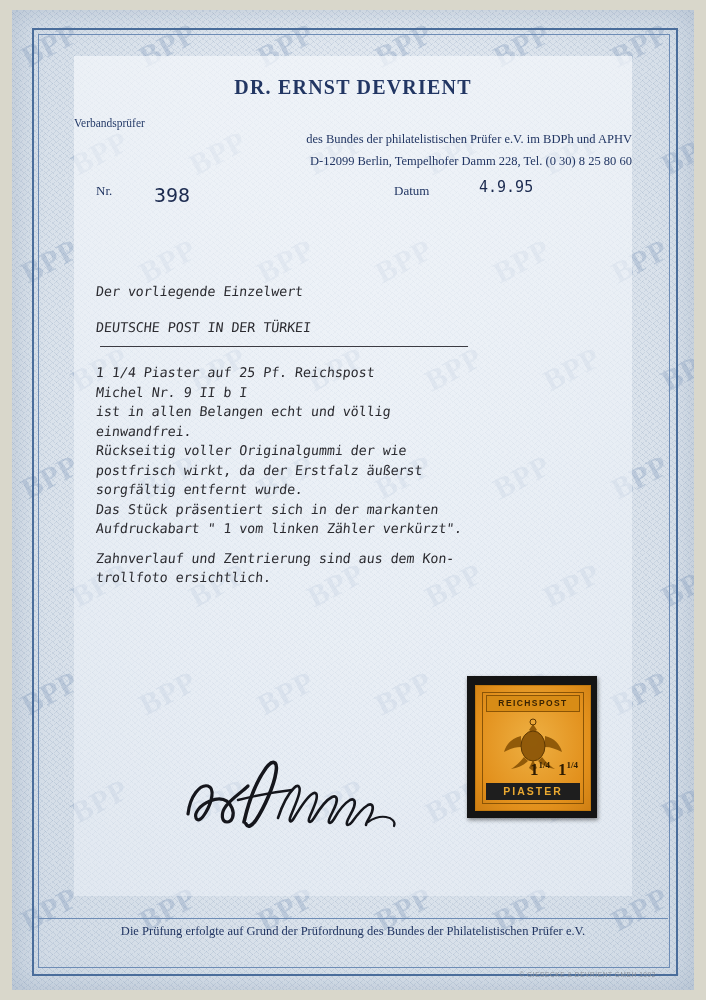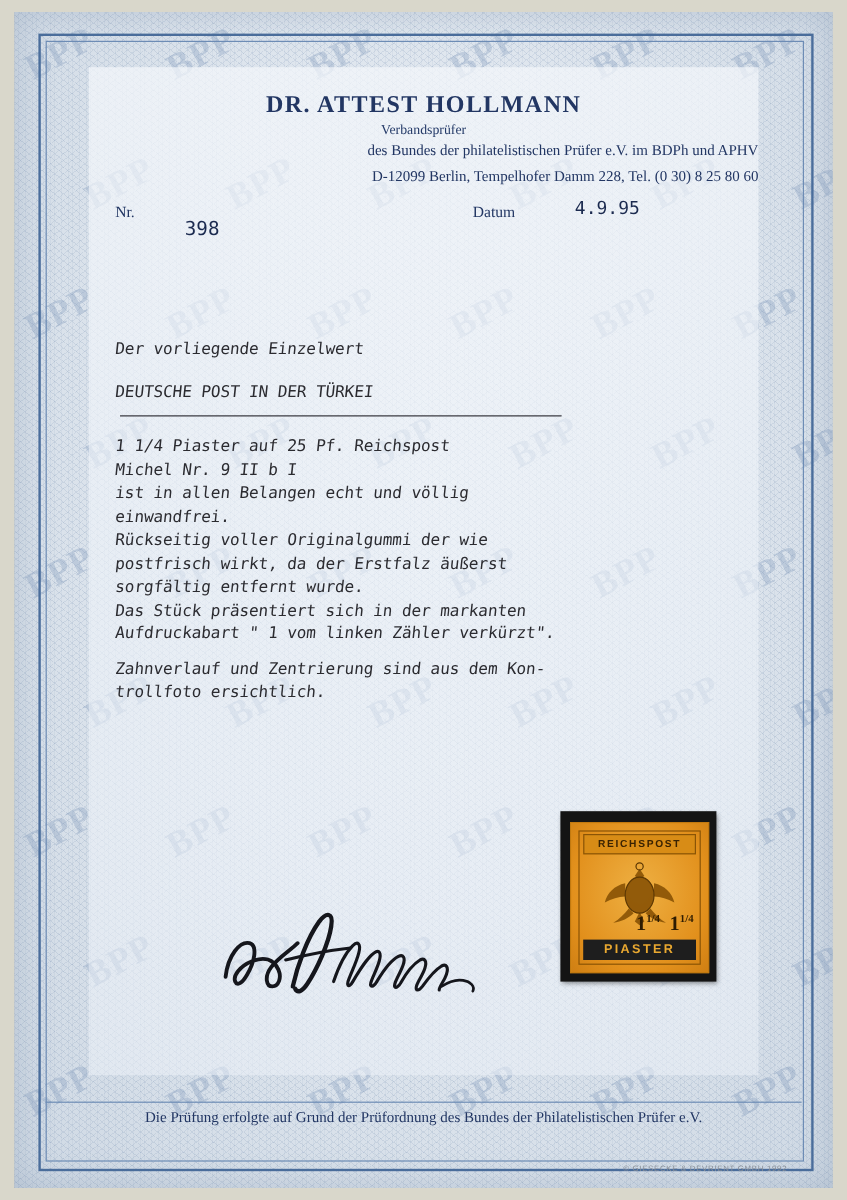--- a/index.html
+++ b/index.html
@@ -105,22 +105,21 @@
 
   .examiner-name {
     text-align: center;
     margin-top: 20px;
     font-size: 20px;
     font-weight: bold;
     letter-spacing: 1.2px;
     color: #223663;
   }
   .examiner-role {
-    text-align: center;
-    margin-top: 4px;
+    margin-top: 18px;
     font-size: 11.5px;
     color: #243a68;
   }
   .examiner-assoc {
     text-align: right;
     margin-top: 3px;
     font-size: 12.5px;
     color: #223663;
   }
   .examiner-address {
@@ -132,23 +131,23 @@
 
   .nr-row {
     position: relative;
     margin-top: 10px;
     height: 24px;
     font-size: 13px;
     color: #223663;
   }
   .nr-label { position: absolute; left: 22px; top: 4px; }
   .nr-value {
-    position: absolute; left: 80px; top: 16px;
+    position: absolute; left: 80px; top: 4px;
     font-family: "DejaVu Sans Mono", monospace;
-    font-size: 16px;
+    font-size: 20px;
     color: #1b2a4f;
   }
   .datum-label { position: absolute; left: 320px; top: 4px; }
   .datum-value {
     position: absolute; left: 405px; top: -1px;
     font-family: "DejaVu Sans Mono", monospace;
     font-size: 15px;
     color: #1b2a4f;
   }
 
@@ -369,21 +368,21 @@
         <div class="wm" style="left: 598px; top: 882px;">BPP</div>
       </div>
 
     <div class="outer-border"></div>
     <div class="inner-border"></div>
     <div class="text-field"></div>
 
     <div class="content">
 
 
-      <div class="examiner-name">DR. ATTEST HOLLMANN</div>
+      <div class="examiner-name">DR. ERNST DEVRIENT</div>
       <div class="examiner-role">Verbandsprüfer</div>
       <div class="examiner-assoc">des Bundes der philatelistischen Prüfer e.V. im BDPh und APHV</div>
       <div class="examiner-address">D-12099 Berlin, Tempelhofer Damm 228, Tel. (0 30) 8 25 80 60</div>
 
       <div class="nr-row">
         <span class="nr-label">Nr.</span>
         <span class="nr-value">398</span>
         <span class="datum-label">Datum</span>
         <span class="datum-value">4.9.95</span>
       </div>

